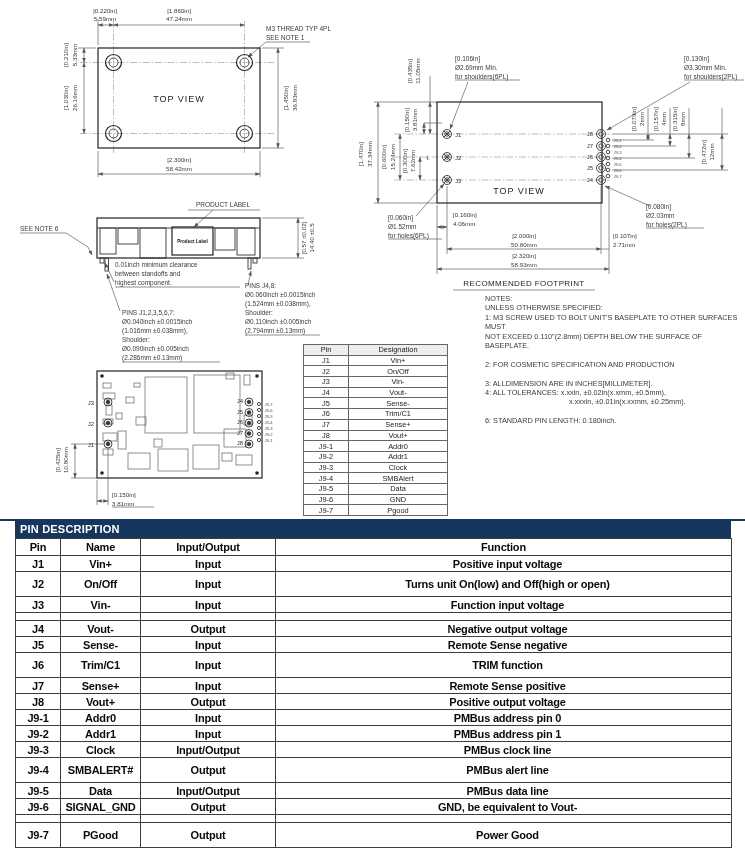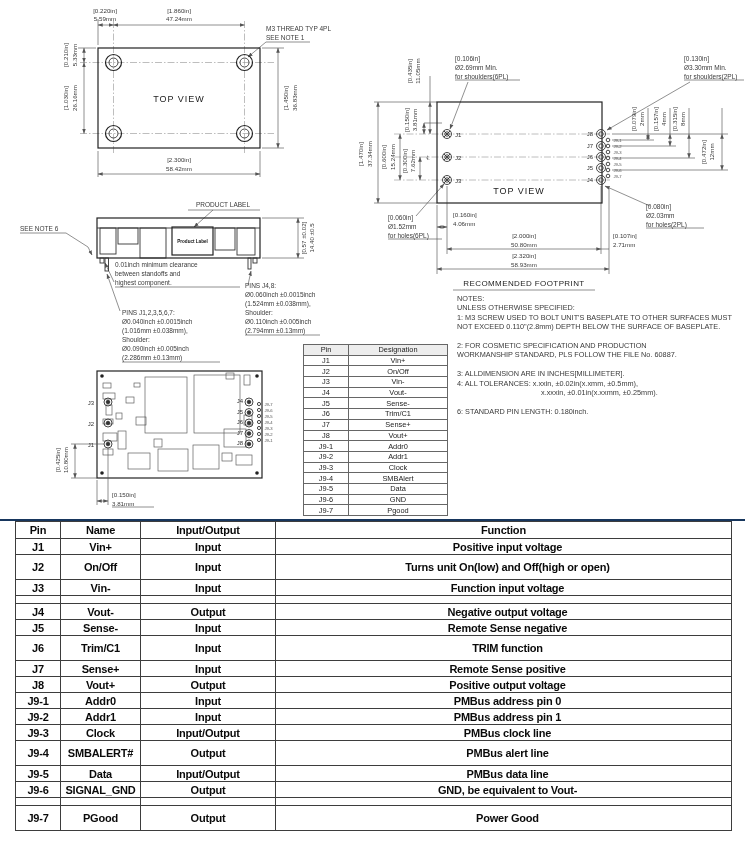--- a/index.html
+++ b/index.html
@@ -13,21 +13,21 @@
   .pj9{font-size:4.2px;fill:#555;}
   .big{font-size:9px;letter-spacing:1px;fill:#222;}
   .cap{font-size:8px;letter-spacing:.4px;fill:#222;}
   .lbl{font-size:4.6px;font-weight:bold;fill:#111;}
   .ln{stroke:#555;stroke-width:.65;fill:none;}
   .lt{stroke:#222;stroke-width:1.2;fill:none;}
   .lm{stroke:#333;stroke-width:.9;fill:none;}
   .cl{stroke:#888;stroke-width:.55;fill:none;stroke-dasharray:7 2 1.5 2;}
 
   .notes{left:457px;top:294px;width:288px;font-size:7.3px;line-height:9.4px;color:#3a3a3a;}
-  .notes div{min-height:9.4px;}
+  .notes div{min-height:9.4px;margin-left:28px;}
   .notes .ind{padding-left:84px;}
 
   table.minitbl{position:absolute;left:303px;top:344px;border-collapse:collapse;
     table-layout:fixed;border:1.4px solid #444;}
   .minitbl th,.minitbl td{border:.8px solid #666;font-size:7.4px;font-weight:normal;
     text-align:center;height:9.7px;padding:0;color:#222;}
   .minitbl th{background:#ededed;}
   .minitbl .c1{width:44px;} .minitbl .c2{width:98px;margin-top:41px;}
 
   .pd-topline{left:0;top:519px;width:745px;height:1.5px;background:#17365d;}
@@ -395,21 +395,20 @@
   <text class="t" x="104" y="152.5">3.81mm</text>
 </svg>
 
 <div class="abs notes">
   <div>NOTES:</div>
   <div>UNLESS OTHERWISE SPECIFIED:</div>
   <div>1: M3 SCREW USED TO BOLT UNIT'S BASEPLATE TO OTHER SURFACES MUST</div>
   <div>NOT EXCEED 0.110"(2.8mm) DEPTH BELOW THE SURFACE OF BASEPLATE.</div>
   <div></div>
   <div>2: FOR COSMETIC SPECIFICATION AND PRODUCTION</div>
-  <div>WORKMANSHIP STANDARD, PLS FOLLOW THE FILE No. 60887.</div>
   <div></div>
   <div>3: ALLDIMENSION ARE IN INCHES[MILLIMETER].</div>
   <div>4: ALL TOLERANCES: x.xxin, ±0.02in(x.xmm, ±0.5mm),</div>
   <div class="ind">x.xxxin, ±0.01in(x.xxmm, ±0.25mm).</div>
   <div></div>
   <div>6: STANDARD PIN LENGTH: 0.180inch.</div>
 </div>
 
 <table class="minitbl">
   <tbody>
@@ -475,20 +474,21 @@
       </tr>
   <tr>
         <td>J9-7</td>
         <td>Pgood</td>
       </tr>
 </tbody>
   </table>
 
 <div class="abs pd-topline"></div>
 <div class="abs pd-wrap">
+  <div class="pd-bar">PIN DESCRIPTION</div>
   <table class="pdtbl">
     <colgroup>
         <col style="width:45px">
         <col style="width:80px">
         <col style="width:135px">
         <col style="width:456px">
       </colgroup>
     <tbody>
         <tr>
       <th>Pin</th>

